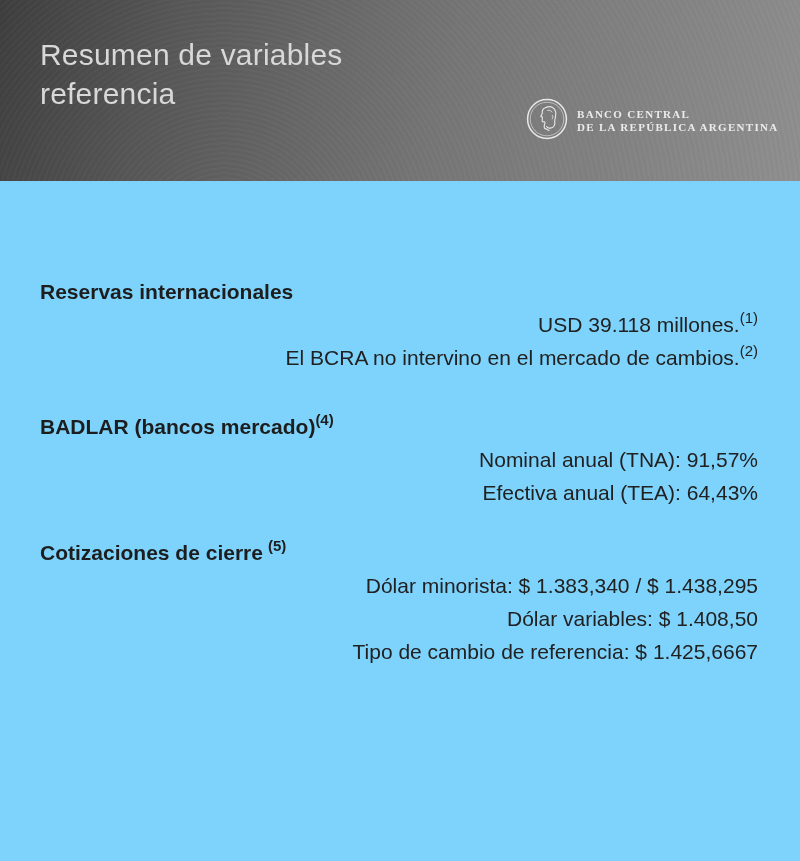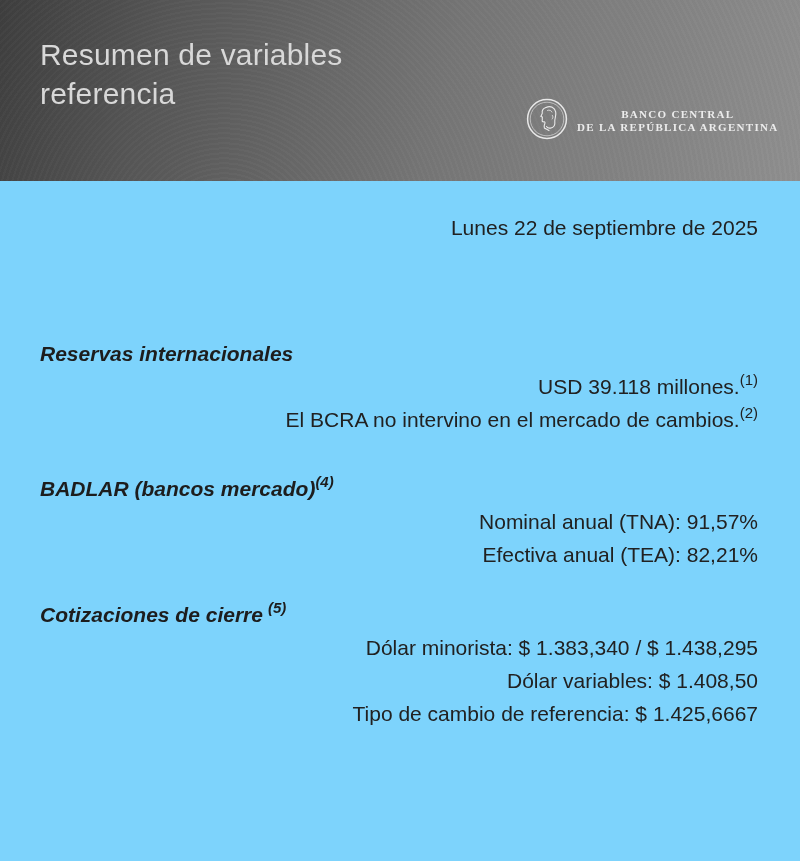--- a/index.html
+++ b/index.html
@@ -37,21 +37,20 @@
     color: #d8d8d8;
     letter-spacing: 0.2px;
   }
   .bcra-logo {
     position: absolute;
     left: 526px;
     top: 98px;
     display: flex;
     align-items: center;
     gap: 9px;
-    text-align: center;
   }
   .bcra-text {
     font-family: "Liberation Serif", "DejaVu Serif", serif;
     font-weight: 700;
     font-size: 11px;
     line-height: 13.5px;
     letter-spacing: 1.3px;
     color: #ececec;
     white-space: nowrap;
   }
@@ -69,21 +68,20 @@
   }
   .section { margin-top: 36px; }
   .section.first { margin-top: 94px; }
   .section.tight { margin-top: 27px; }
   .section h2 {
     margin: 0;
     font-size: 21px;
     font-weight: 700;
     line-height: 33px;
     color: #1d1d1d;
-    font-style: italic;
   }
   .line {
     font-size: 21px;
     font-weight: 400;
     line-height: 33px;
     color: #212121;
     text-align: right;
   }
   sup.fn {
     font-size: 15px;
@@ -123,41 +121,40 @@
       </span>
       <span class="bcra-text">
         <div>BANCO CENTRAL</div>
         <div>DE LA REPÚBLICA ARGENTINA</div>
       </span>
     </div>
   </div>
 
   <div class="content">
 
-    <div class="date-row">Lunes 22 de septiembre de 2025</div>
 
     <div class="section first">
       <h2>
         <span>Reservas internacionales</span>
       </h2>
       <div class="line">
         <span>USD 39.118 millones.</span><sup class="fn">(1)</sup>
       </div>
       <div class="line">
         <span>El BCRA no intervino en el mercado de cambios.</span><sup class="fn">(2)</sup>
       </div>
     </div>
 
 
     <div class="section">
       <h2>
         <span>BADLAR (bancos mercado)</span><sup class="fn">(4)</sup>
       </h2>
       <div class="line">Nominal anual (TNA): 91,57%</div>
-      <div class="line">Efectiva anual (TEA): 82,21%</div>
+      <div class="line">Efectiva anual (TEA): 64,43%</div>
     </div>
 
     <div class="section tight">
       <h2>
         <span>Cotizaciones de cierre</span><sup class="fn spaced">(5)</sup>
       </h2>
       <div class="line">Dólar minorista: $ 1.383,340 / $ 1.438,295</div>
       <div class="line">Dólar variables: $ 1.408,50</div>
       <div class="line">Tipo de cambio de referencia: $ 1.425,6667</div>
     </div>

